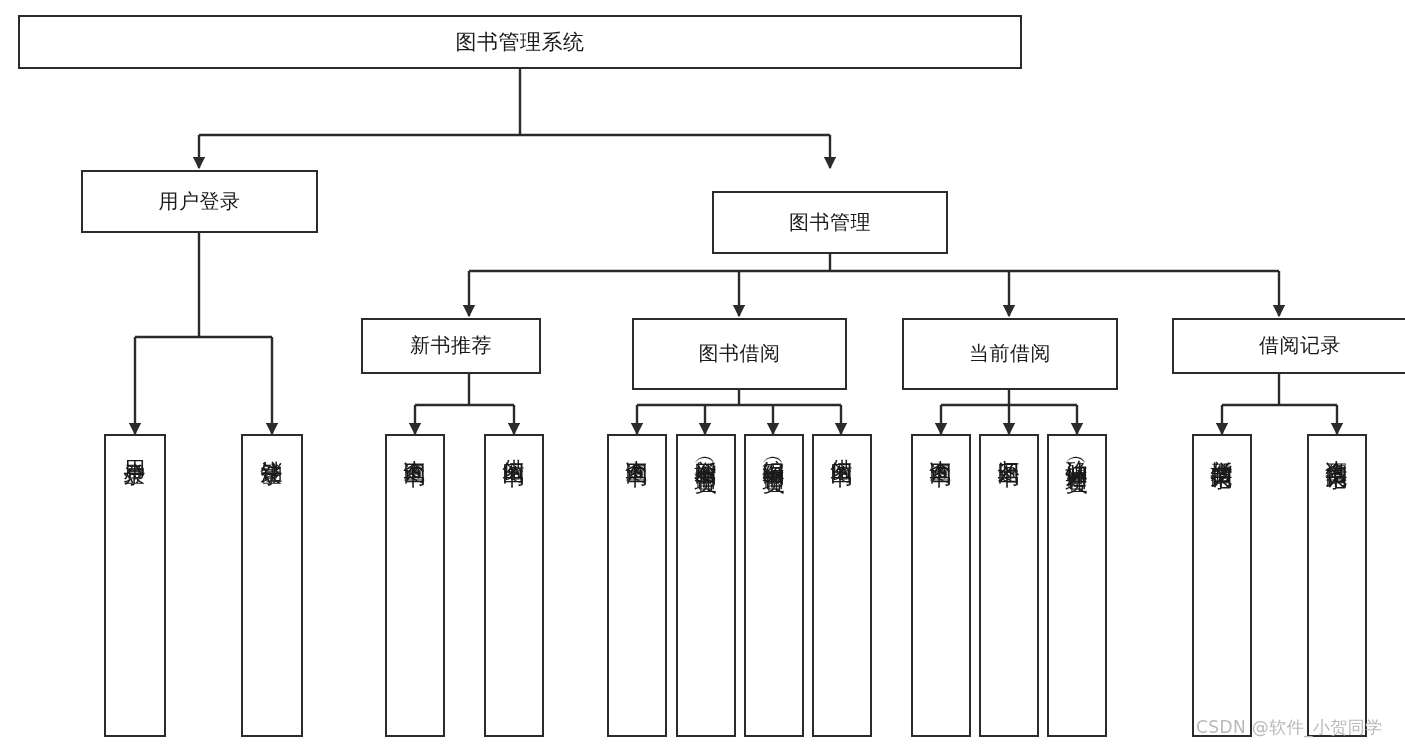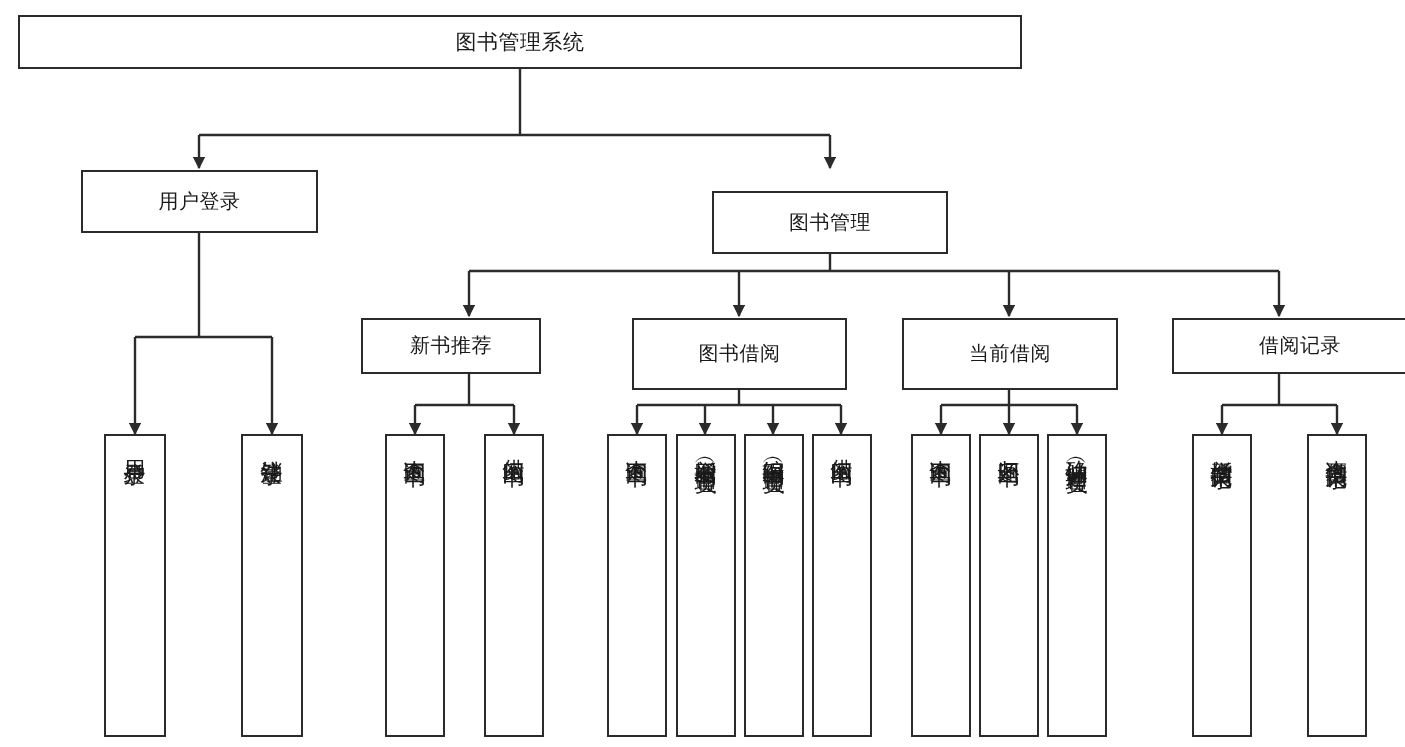--- a/index.html
+++ b/index.html
@@ -189,14 +189,15 @@
     <span class="label">确认归还（管理员）</span>
   </div>
 
   <div class="node leaf" style="left:1192px; top:434px; width:60px; height:303px;">
     <span class="label">新增借阅记录</span>
   </div>
   <div class="node leaf" style="left:1307px; top:434px; width:60px; height:303px;">
     <span class="label">查询借阅记录</span>
   </div>
 
+  <div class="watermark" style="left:1196px; top:716px;">CSDN @软件_小贺同学</div>
 
 </div>
 
 </body></html>

